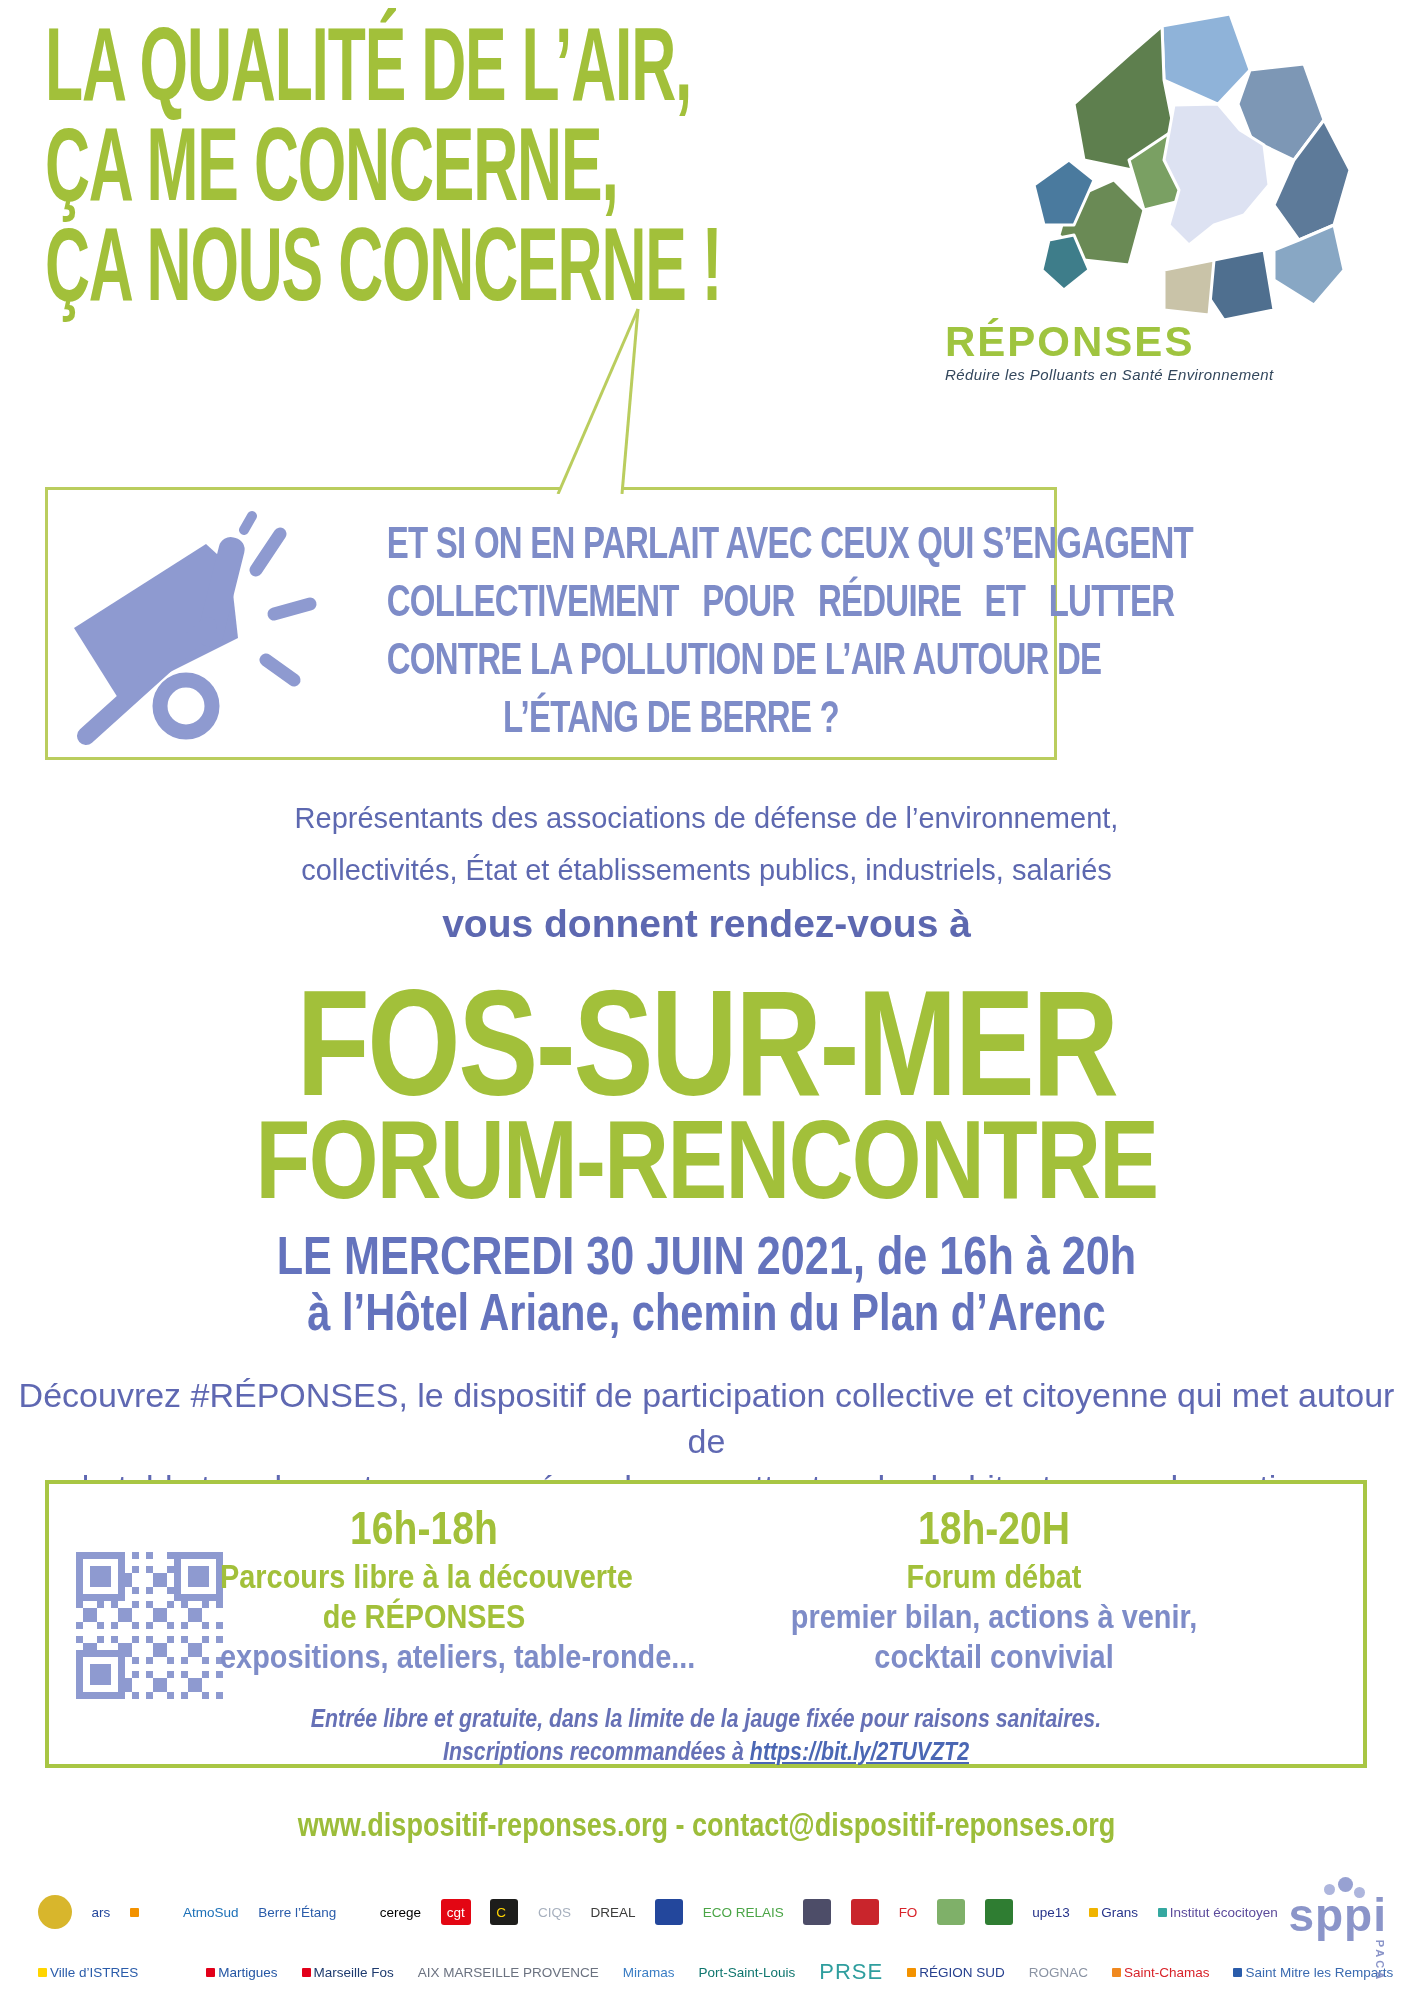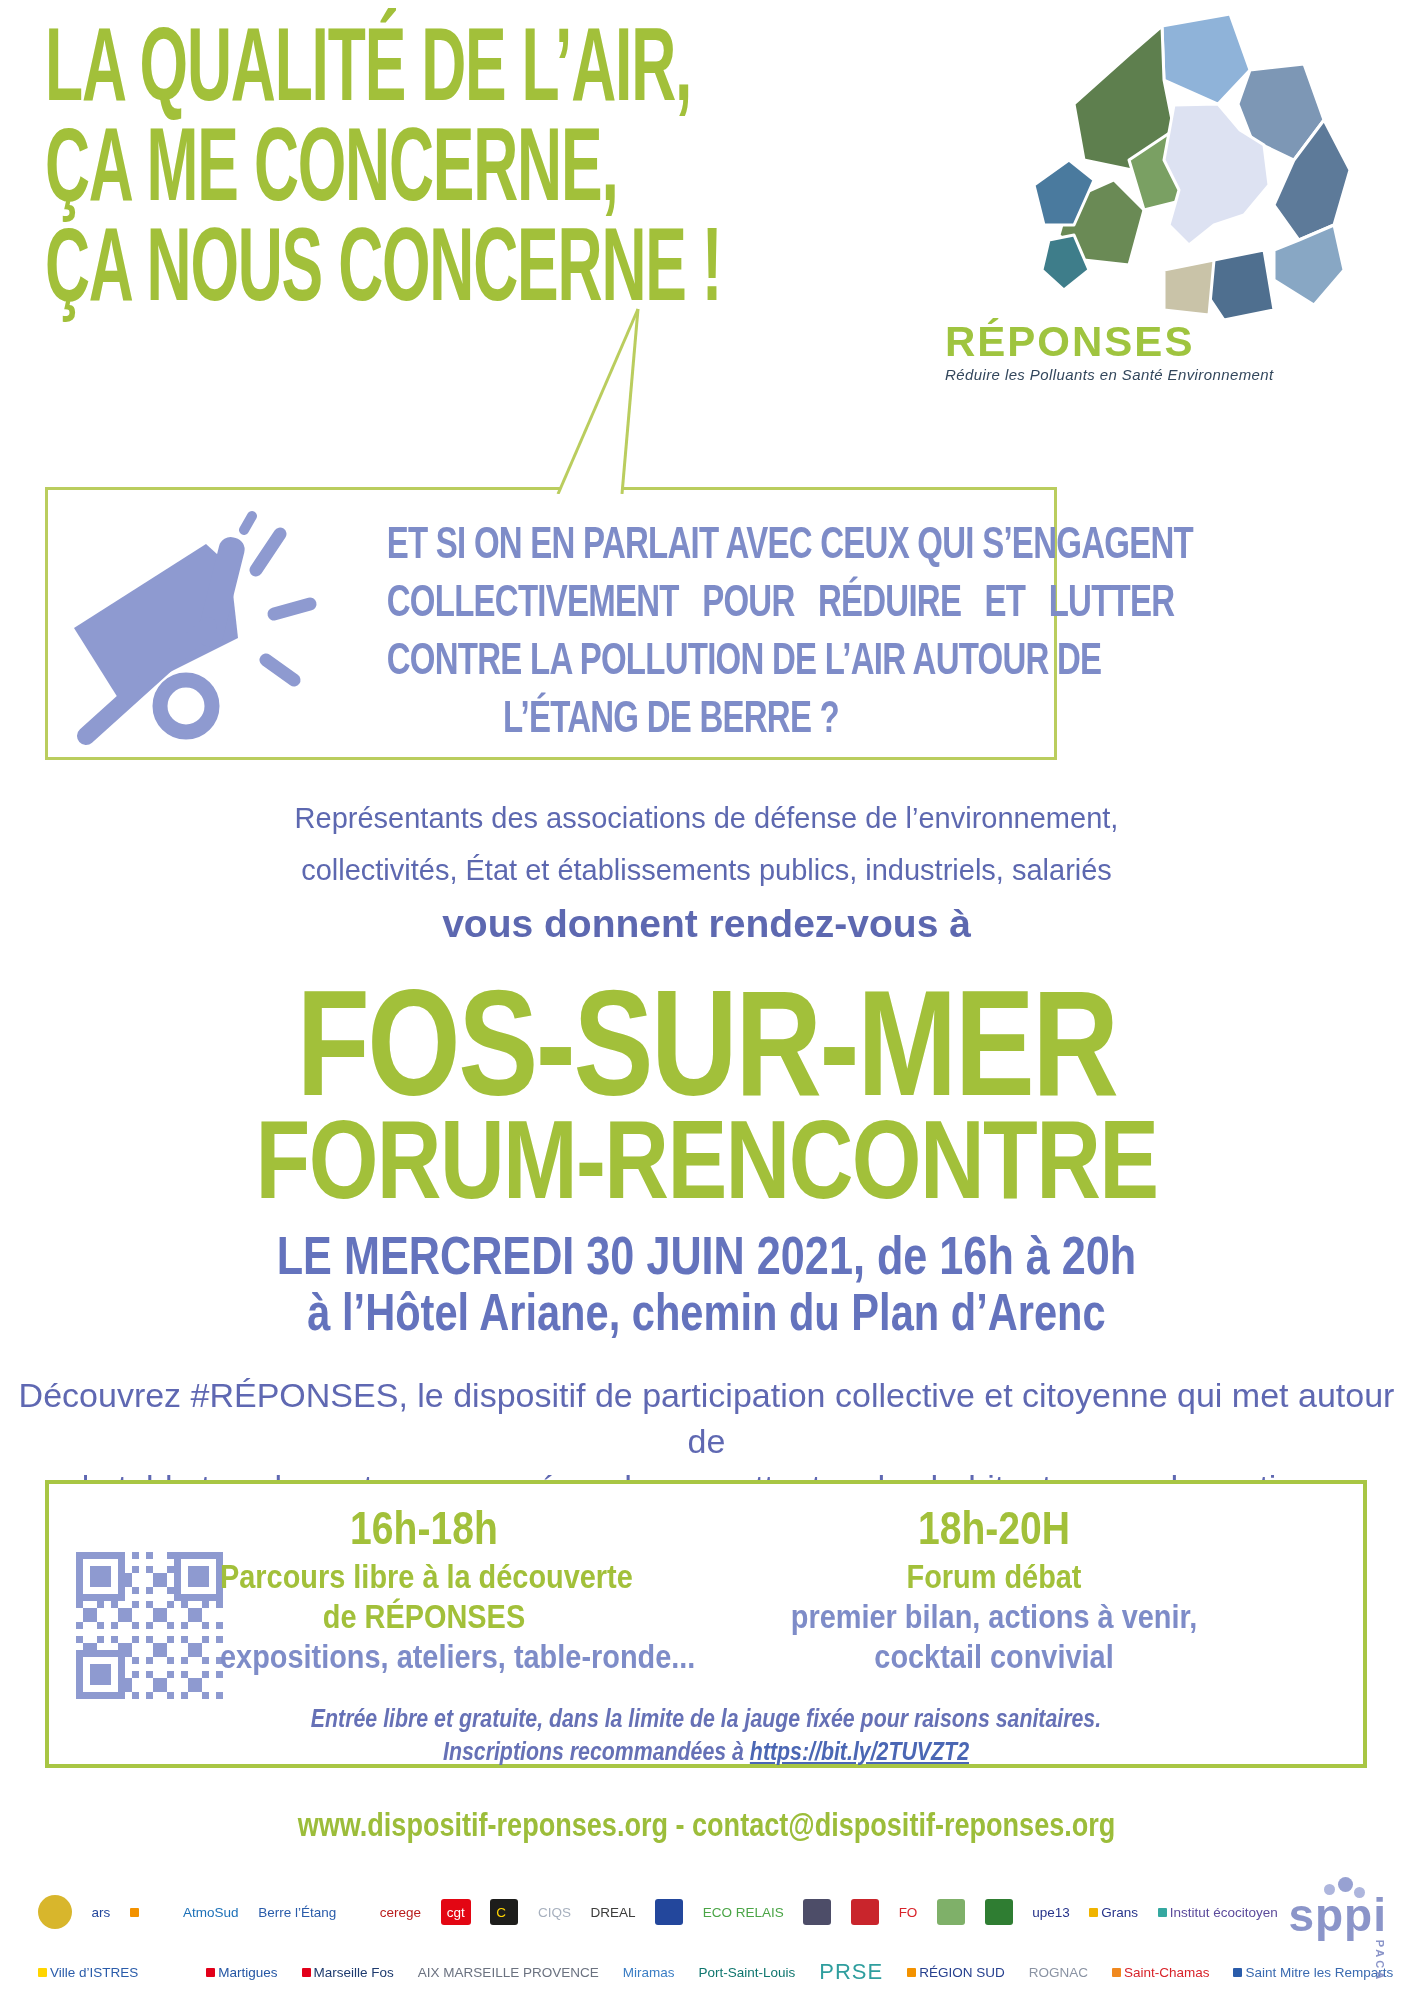--- a/index.html
+++ b/index.html
@@ -634,21 +634,21 @@
       <span class="chip" style="color: rgb(35, 71, 156);">
         <b>ars</b>
       </span>
       <span class="chip" style="color: rgb(29, 113, 184); gap: 44px;">
         <i style="background: rgb(243, 146, 0);"></i>
         <b>AtmoSud</b>
       </span>
       <span class="chip" style="color: rgb(42, 92, 170);">
         <b>Berre l’Étang</b>
       </span>
-      <span class="chip" style="color: #b91c1c; margin-left: 24px;">
+      <span class="chip" style="color: #000000; margin-left: 24px;">
         <b>cerege</b>
       </span>
       <span class="chip bg" style="color: rgb(255, 255, 255); background: rgb(227, 6, 19);">
         <b>cgt</b>
       </span>
       <span class="chip bg" style="color: rgb(255, 212, 0); background: rgb(29, 29, 27);">
         <b>C</b>
       </span>
       <span class="chip" style="color: rgb(167, 176, 190);">
         <b>CIQS</b>

